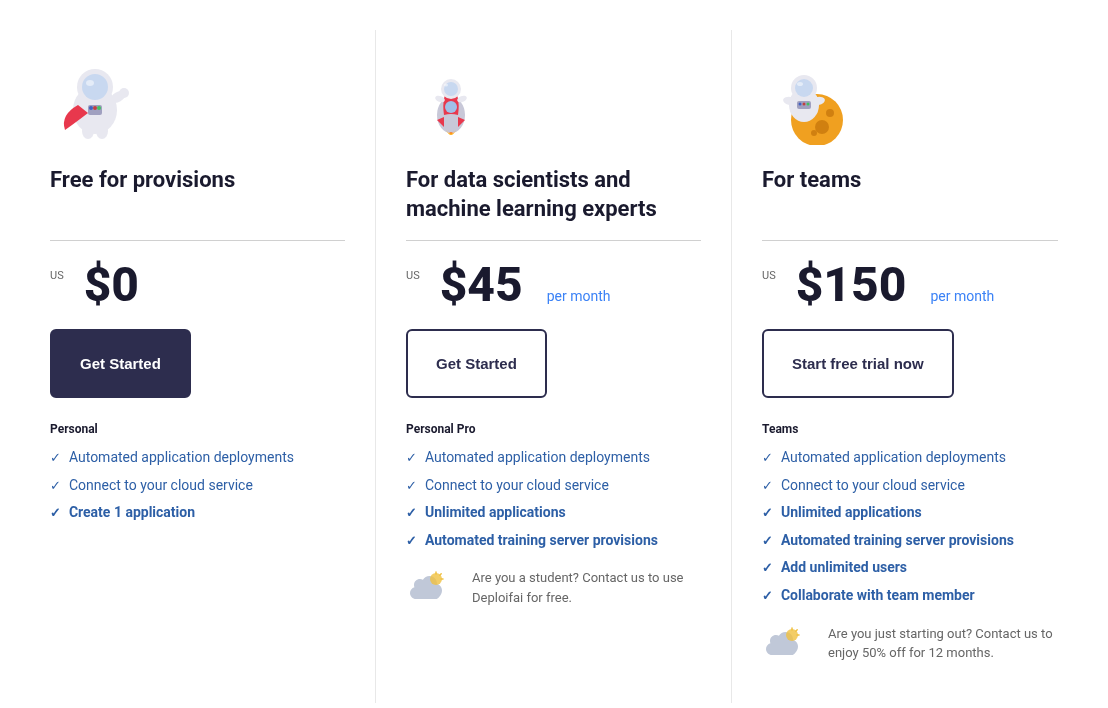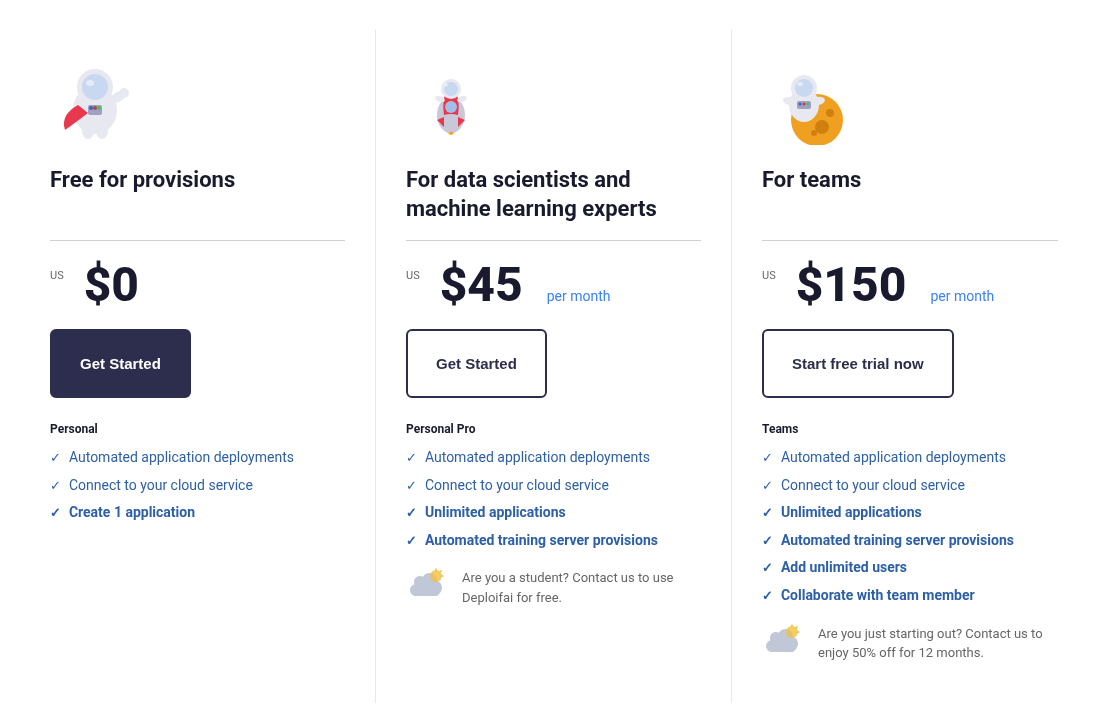--- a/index.html
+++ b/index.html
@@ -108,22 +108,22 @@
       font-weight: 700;
     }
     .check-icon {
       color: #2d5fa6;
       font-size: 13px;
       flex-shrink: 0;
       margin-top: 1px;
     }
     .contact-box {
       display: flex;
-      align-items: flex-start;
-      gap: 16px;
+      align-items: flex-end;
+      gap: 26px;
       margin-top: 12px;
     }
     .cloud-icon {
       width: 40px;
       height: 36px;
       flex-shrink: 0;
     }
     .contact-text {
       font-size: 13px;
       color: #666;

